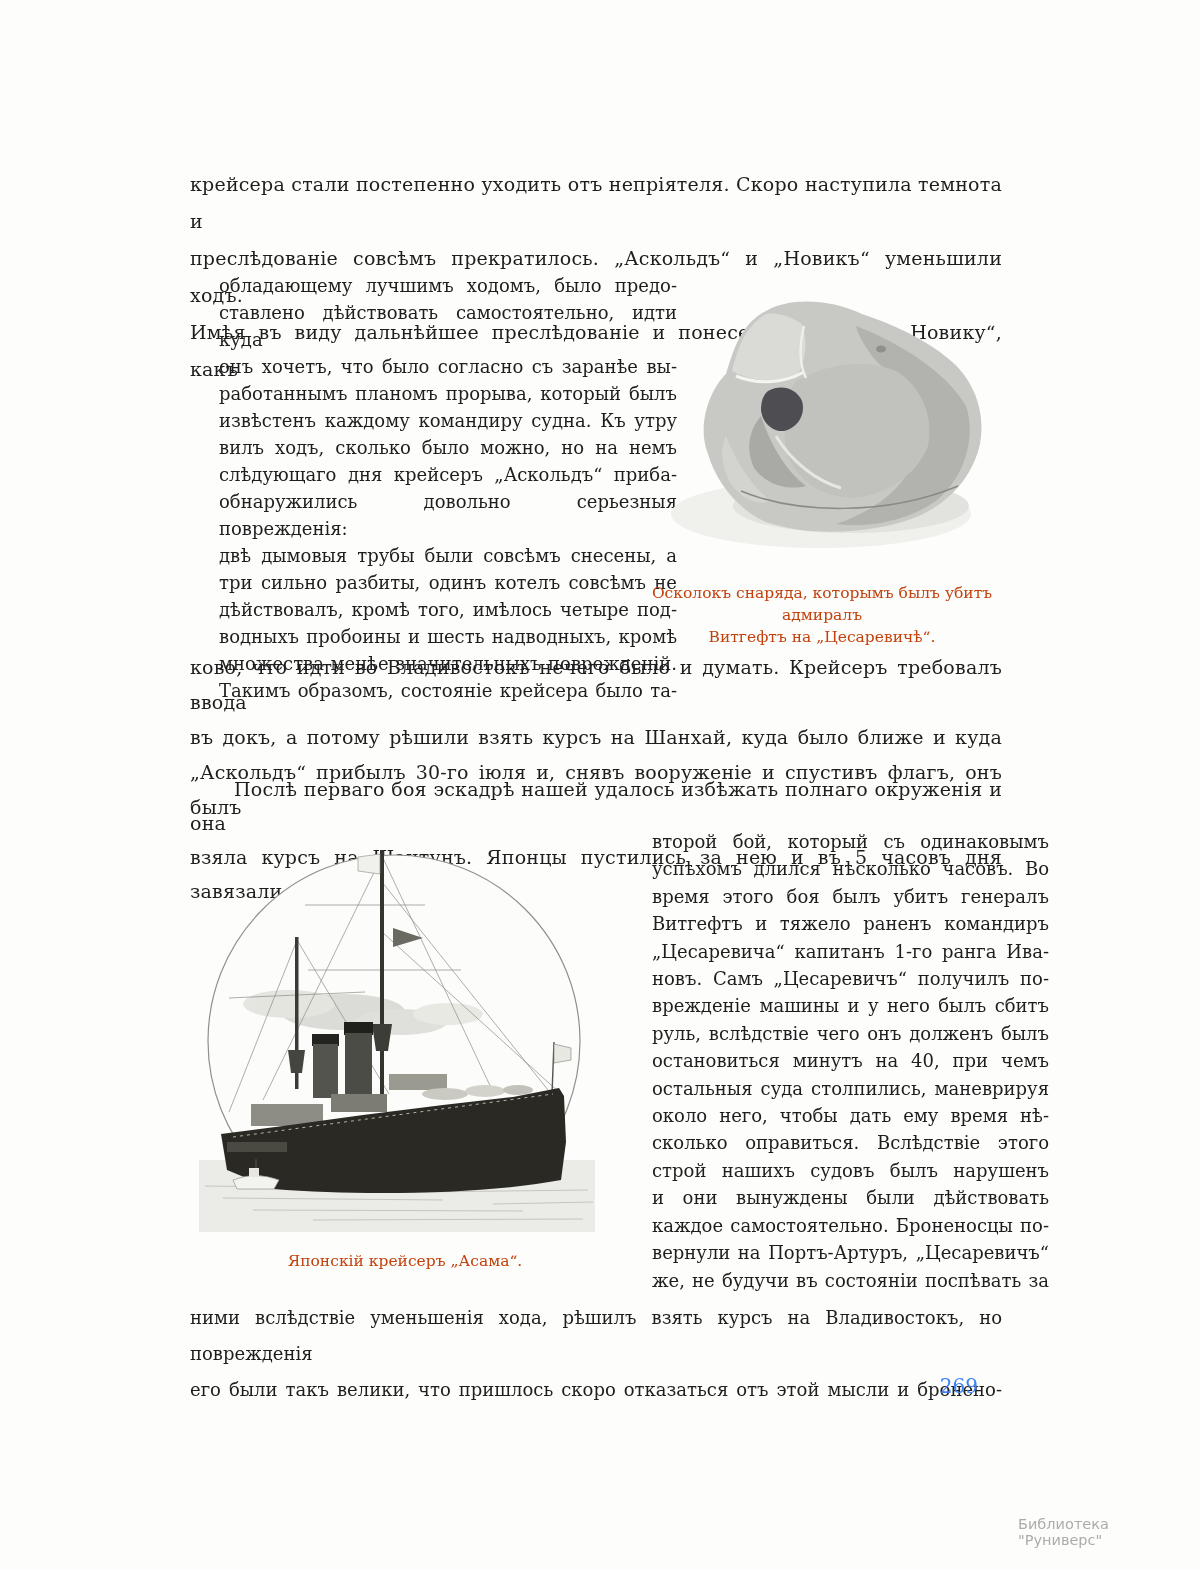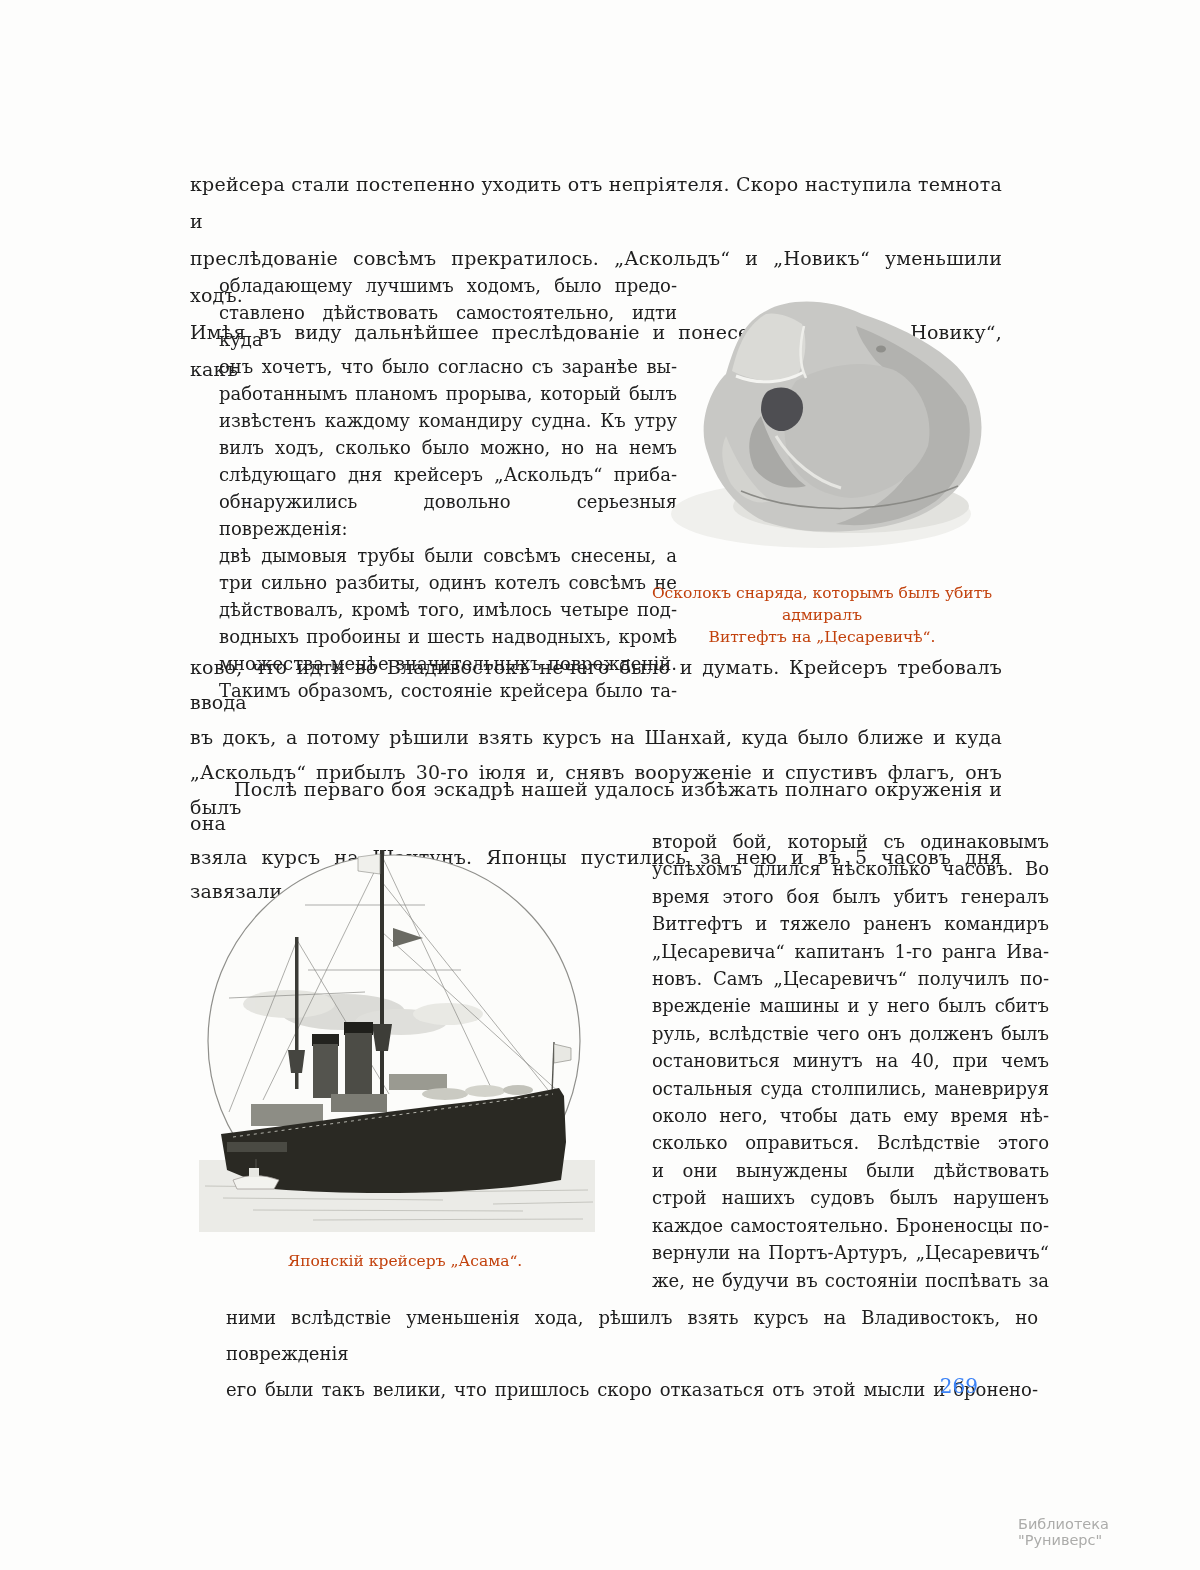--- a/index.html
+++ b/index.html
@@ -17,21 +17,21 @@
   }
   .fw { font-size:19px; line-height:37px; letter-spacing:0.2px; }
   .col { font-size:18px; }
   #para1 { left:190px; top:166px; width:812px; }
   #left-col { left:190px; top:272px; width:458px; line-height:27px;margin-left:29px; }
   #right-col { left:605px; top:828px; width:397px; line-height:27.4px;margin-left:47px; }
   #mid-block { left:190px; top:650px; width:812px; line-height:35px; }
   #mid-block .line:last-child { text-align-last:left; }
   #para2 { left:190px; top:772px; width:812px; line-height:34px; }
   #para2 .line:first-child { text-indent:44px; }
-  #bottom-block { left:190px; top:1300px; width:812px; font-size:18px; line-height:36px;margin-left:36px; }
+  #bottom-block { left:190px; top:1300px; width:812px; font-size:18px; line-height:36px; }
   .caption { font-size:15.5px; line-height:22px; color:#c2410c; }
   .caption .line { text-align:center; text-align-last:center; }
   #shell-caption { left:636px; top:582px; width:372px; }
   #ship-caption { left:240px; top:1250px; width:330px; }
   #shell-figure { left:666px; top:286px; width:342px; height:282px; }
   #ship-figure { left:193px; top:842px; width:407px; height:402px; }
   #page-number { left:190px; top:1374px; width:788px; text-align:right; font-size:20px; color:#3b82f6; }
   #watermark {
     left:1018px; top:1516px; width:170px;
     font-family:"DejaVu Sans", sans-serif; font-size:14.5px; color:#acacaa;
@@ -182,22 +182,22 @@
       <div class="line">время этого боя былъ убитъ генералъ</div>
       <div class="line">Витгефтъ и тяжело раненъ командиръ</div>
       <div class="line">„Цесаревича“ капитанъ 1-го ранга Ива-</div>
       <div class="line">новъ. Самъ „Цесаревичъ“ получилъ по-</div>
       <div class="line">врежденіе машины и у него былъ сбитъ</div>
       <div class="line">руль, вслѣдствіе чего онъ долженъ былъ</div>
       <div class="line">остановиться минутъ на 40, при чемъ</div>
       <div class="line">остальныя суда столпились, маневрируя</div>
       <div class="line">около него, чтобы дать ему время нѣ-</div>
       <div class="line">сколько оправиться. Вслѣдствіе этого</div>
+      <div class="line">строй нашихъ судовъ былъ нарушенъ</div>
       <div class="line">и они вынуждены были дѣйствовать</div>
-      <div class="line">строй нашихъ судовъ былъ нарушенъ</div>
       <div class="line">каждое самостоятельно. Броненосцы по-</div>
       <div class="line">вернули на Портъ-Артуръ, „Цесаревичъ“</div>
       <div class="line">же, не будучи въ состояніи поспѣвать за</div>
     </div>
 
   <div id="bottom-block" class="block">
       <div class="line">ними вслѣдствіе уменьшенія хода, рѣшилъ взять курсъ на Владивостокъ, но поврежденія</div>
       <div class="line">его были такъ велики, что пришлось скоро отказаться отъ этой мысли и бронено-</div>
     </div>
 

